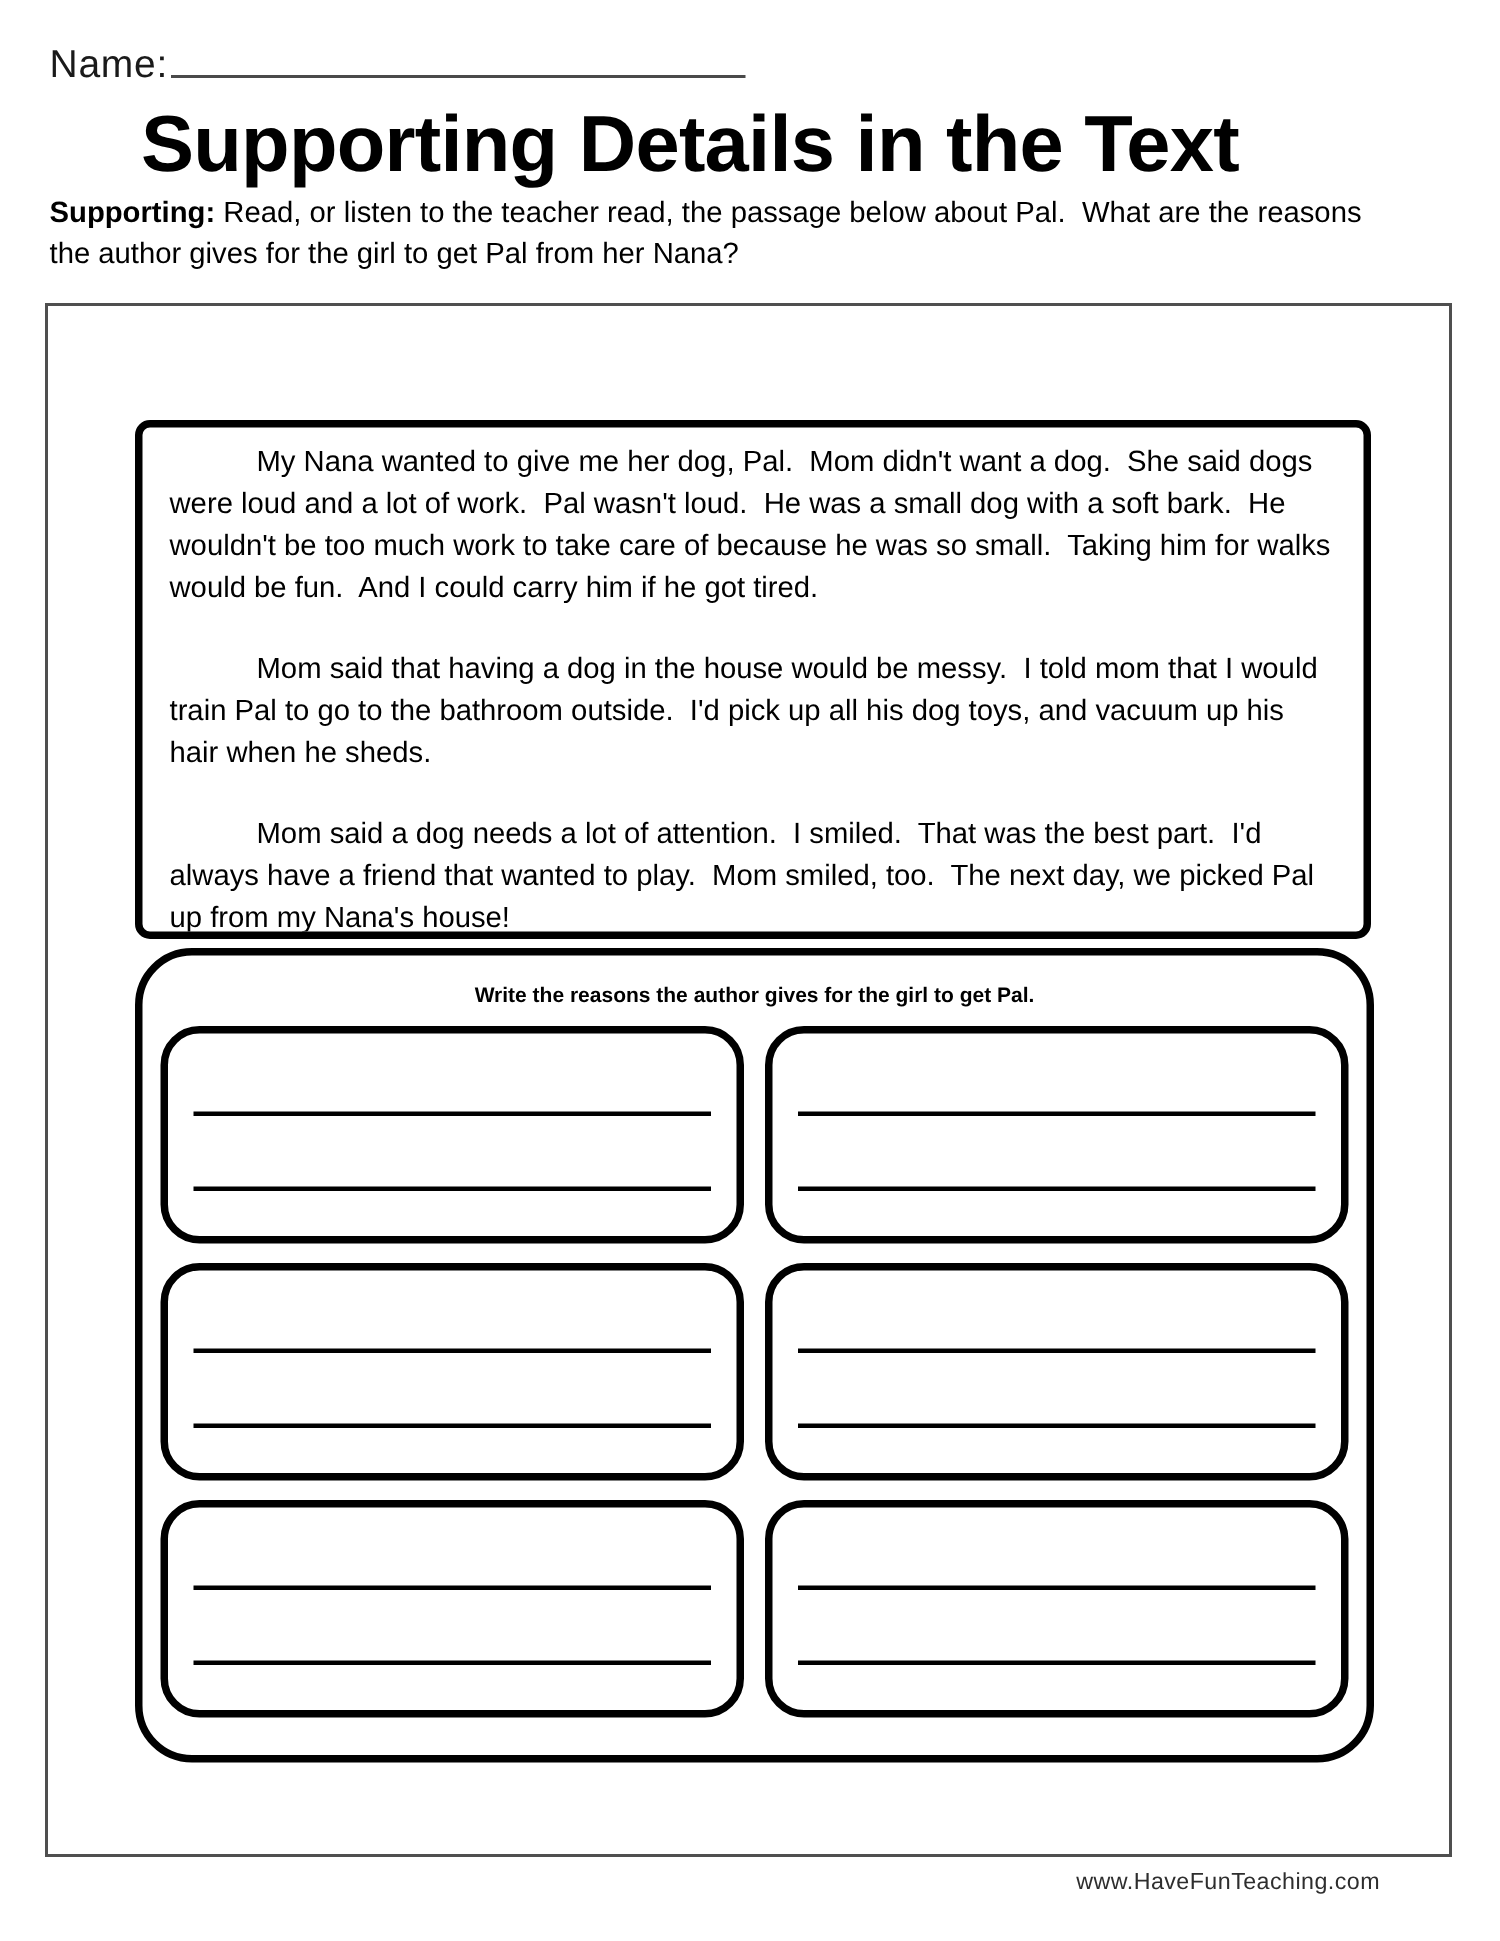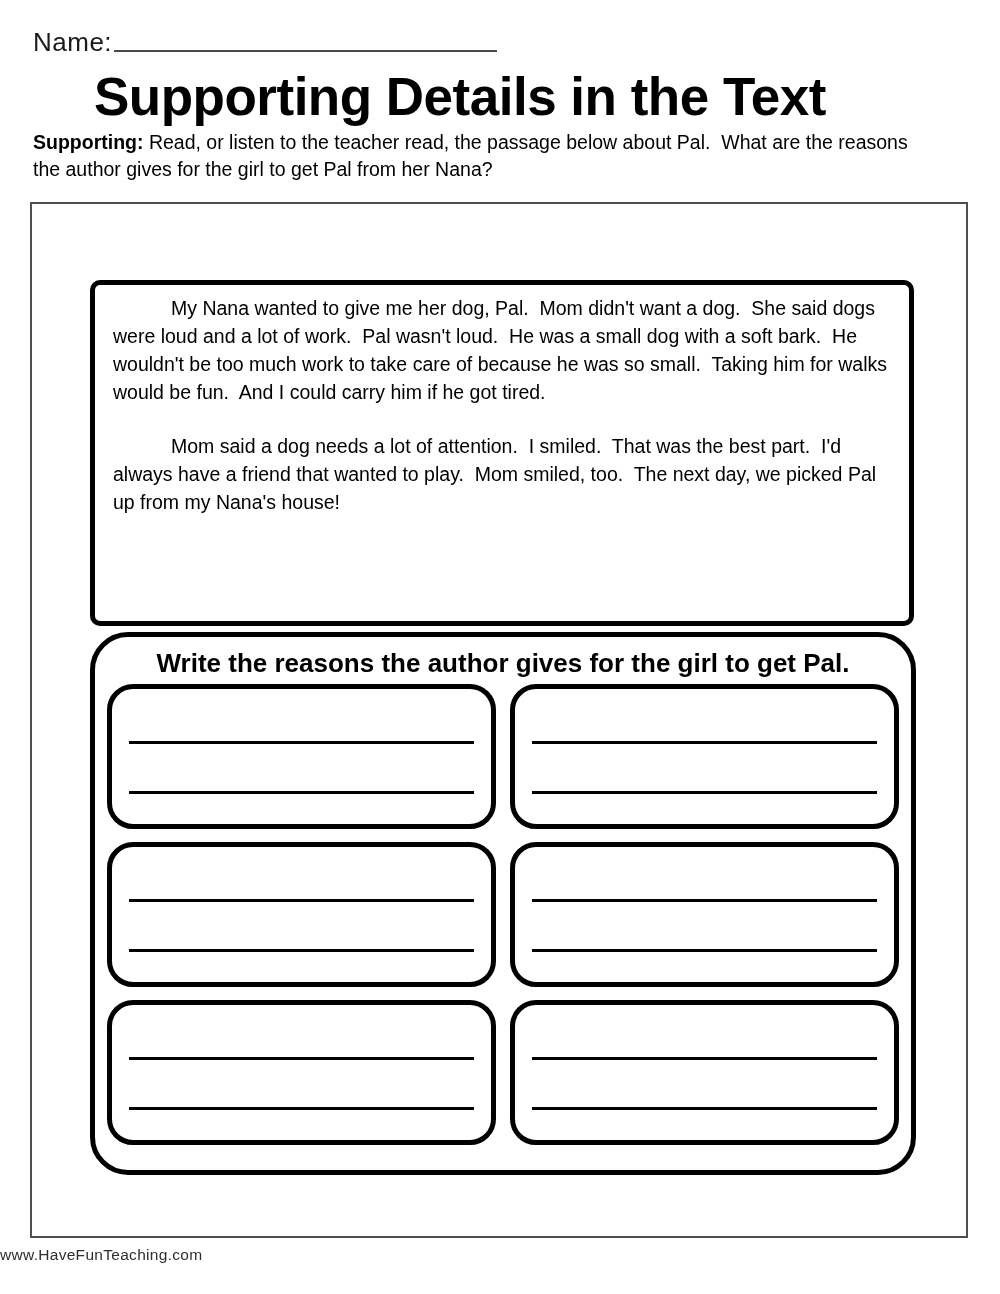--- a/index.html
+++ b/index.html
@@ -62,21 +62,21 @@
   
   .answer-section {
     position: absolute; left: 90px; top: 632px;
     width: 826px; height: 543px;
     border: 5px solid #000; border-radius: 38px;
     padding: 13px 12px 0 12px;
     background: #fff; overflow: hidden;
   }
   .answer-prompt {
     text-align: center;
-    font-size: 26px; font-weight: bold;
+    font-size: 14px; font-weight: bold;
     line-height: 26px;
     margin-bottom: 8px;
   }
   .answer-grid {
     display: grid;
     grid-template-columns: 1fr 1fr;
     gap: 13px 14px;
   }
   .answer-cell {
     height: 145px;
@@ -86,40 +86,41 @@
   .answer-cell .write-line {
     position: absolute; left: 17px; right: 17px; height: 0;
     border-top: 3px solid #000;
   }
   .answer-cell .write-line.l1 { top: 52px; }
   .answer-cell .write-line.l2 { top: 102px; }
 
   
   .footer {
     position: absolute; left: 0; top: 1246px; width: 100%;
-    text-align: left;
+    text-align: right;
     font-size: 15.5px; color: #2e2e2e; letter-spacing: 0.3px;
   }
 </style>
 </head>
 <body>
 
 <div class="page">
 
   <span class="name-label">Name:</span>
   <div class="name-line"></div>
 
   <h1 class="worksheet-title">Supporting Details in the Text</h1>
 
   <p class="directions"><b>Supporting:</b><span> Read, or listen to the teacher read, the passage below about Pal.  What are the reasons the author gives for the girl to get Pal from her Nana?</span></p>
 
   <div class="outer-box"></div>
 
   <div class="passage-box">
     <p>My Nana wanted to give me her dog, Pal.  Mom didn't want a dog.  She said dogs were loud and a lot of work.  Pal wasn't loud.  He was a small dog with a soft bark.  He wouldn't be too much work to take care of because he was so small.  Taking him for walks would be fun.  And I could carry him if he got tired.</p>
+    <p>Mom said that having a dog in the house would be messy.  I told mom that I would train Pal to go to the bathroom outside.  I'd pick up all his dog toys, and vacuum up his hair when he sheds.</p>
     <p>Mom said a dog needs a lot of attention.  I smiled.  That was the best part.  I'd always have a friend that wanted to play.  Mom smiled, too.  The next day, we picked Pal up from my Nana's house!</p>
   </div>
 
   <div class="answer-section">
     <div class="answer-prompt">Write the reasons the author gives for the girl to get Pal.</div>
     <div class="answer-grid">
       <div class="answer-cell">
         <div class="write-line l1"></div>
         <div class="write-line l2"></div>
       </div>

